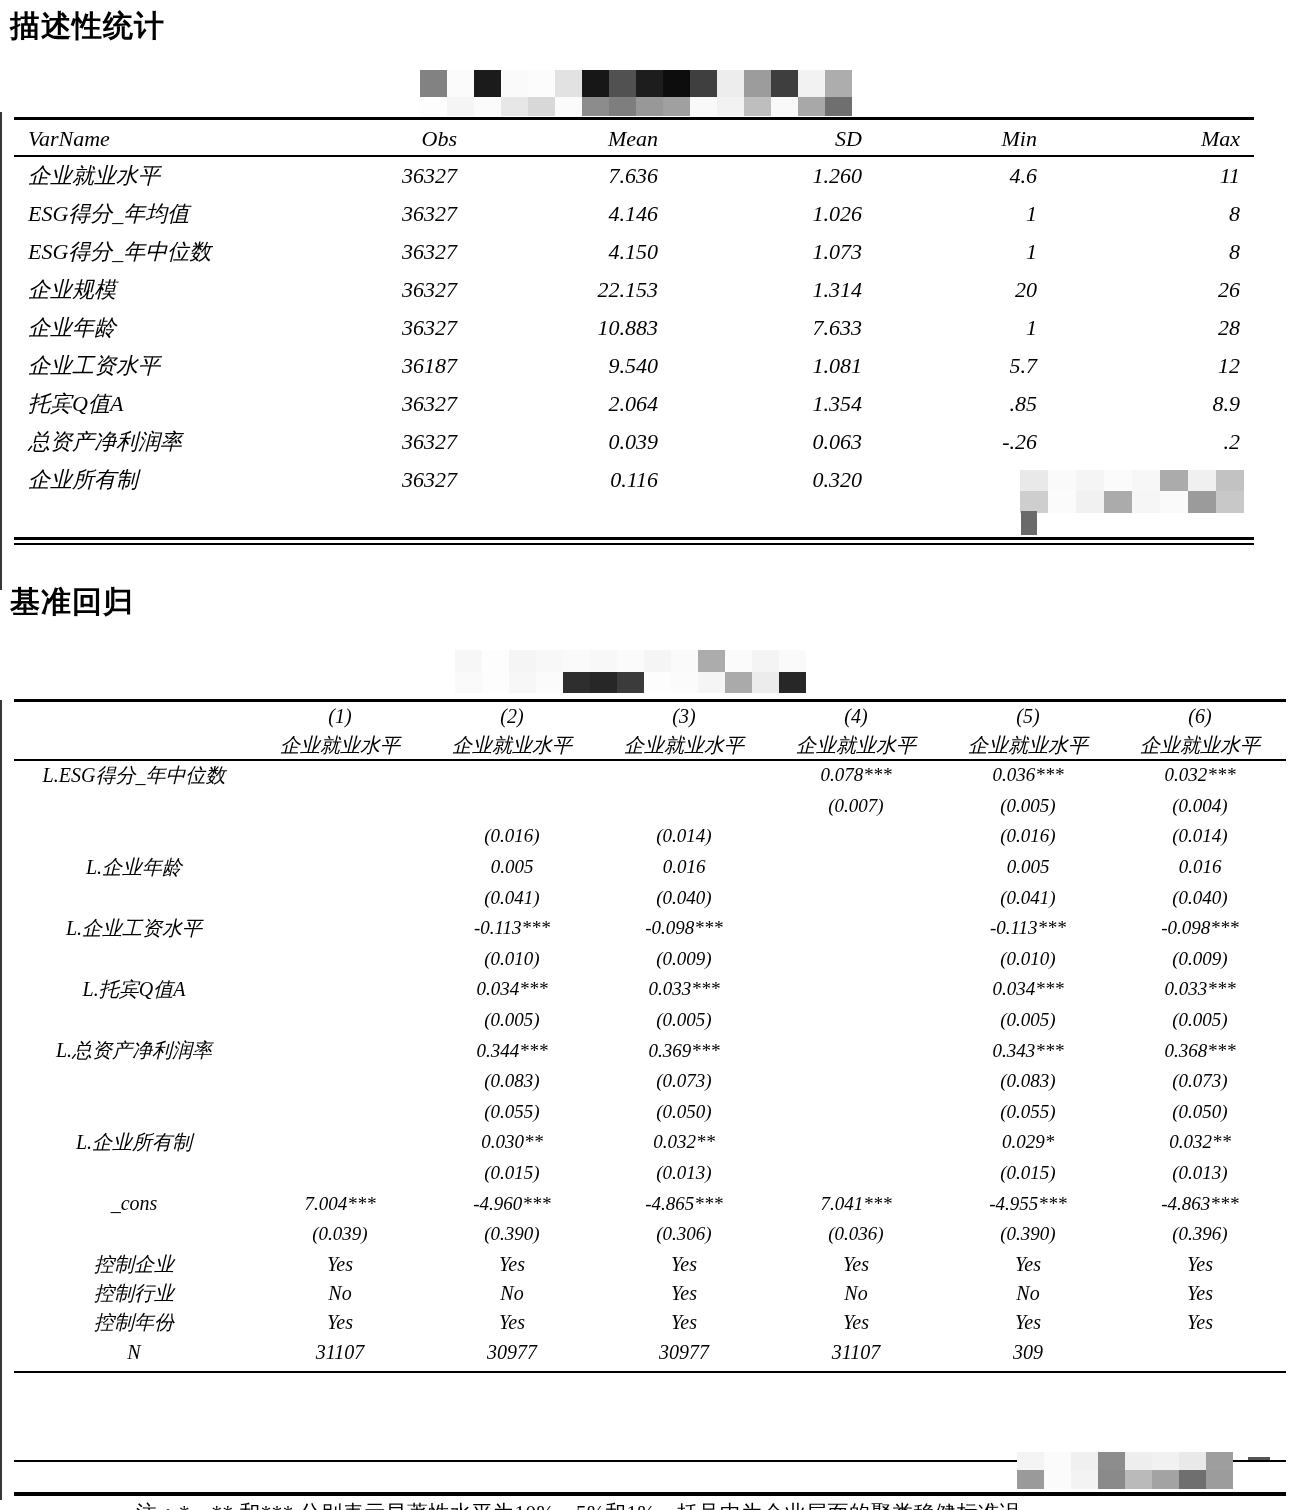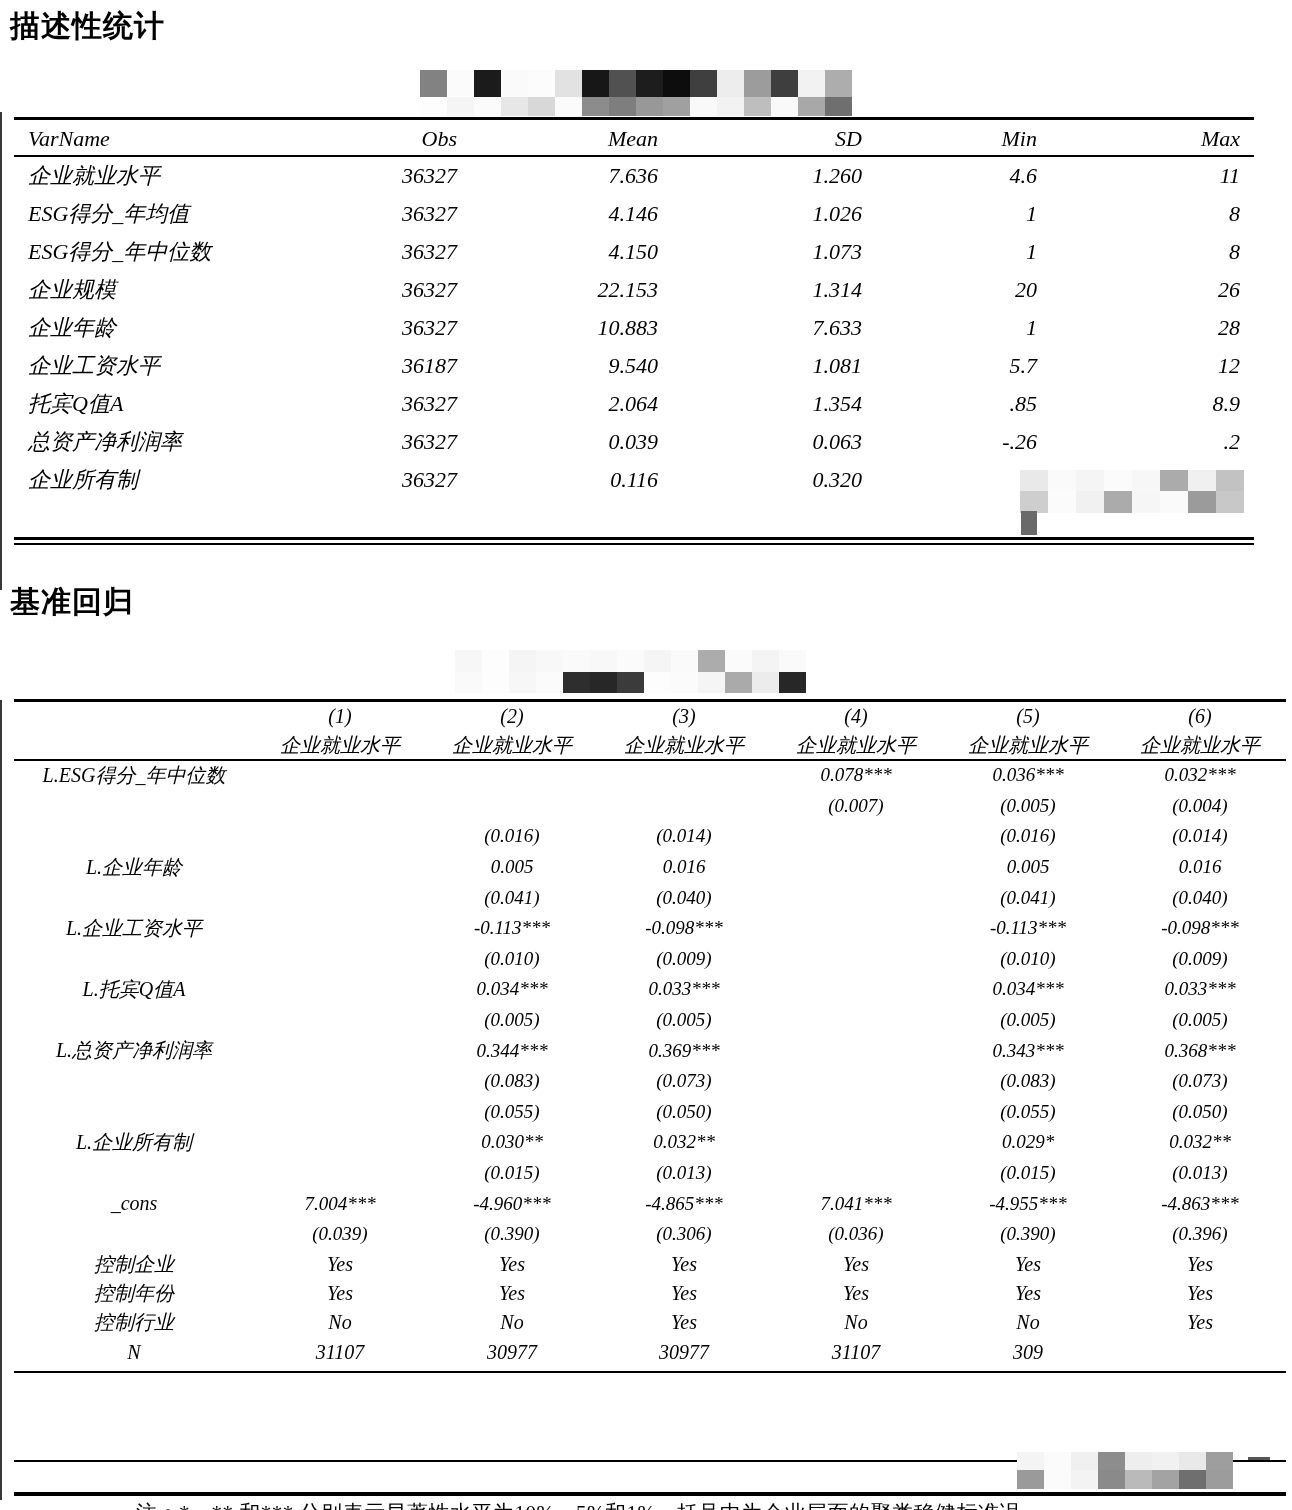--- a/index.html
+++ b/index.html
@@ -335,35 +335,35 @@
         <tr class="crow">
           <td>控制企业</td>
           <td>Yes</td>
           <td>Yes</td>
           <td>Yes</td>
           <td>Yes</td>
           <td>Yes</td>
           <td>Yes</td>
         </tr>
         <tr class="crow">
-          <td>控制年份</td>
-          <td>Yes</td>
-          <td>Yes</td>
-          <td>Yes</td>
-          <td>Yes</td>
-          <td>Yes</td>
-          <td>Yes</td>
-        </tr>
-        <tr class="crow">
           <td>控制行业</td>
           <td>No</td>
           <td>No</td>
           <td>Yes</td>
           <td>No</td>
           <td>No</td>
+          <td>Yes</td>
+        </tr>
+        <tr class="crow">
+          <td>控制年份</td>
+          <td>Yes</td>
+          <td>Yes</td>
+          <td>Yes</td>
+          <td>Yes</td>
+          <td>Yes</td>
           <td>Yes</td>
         </tr>
         <tr class="nrow">
           <td>N</td>
           <td>31107</td>
           <td>30977</td>
           <td>30977</td>
           <td>31107</td>
           <td>309</td>
           <td></td>

